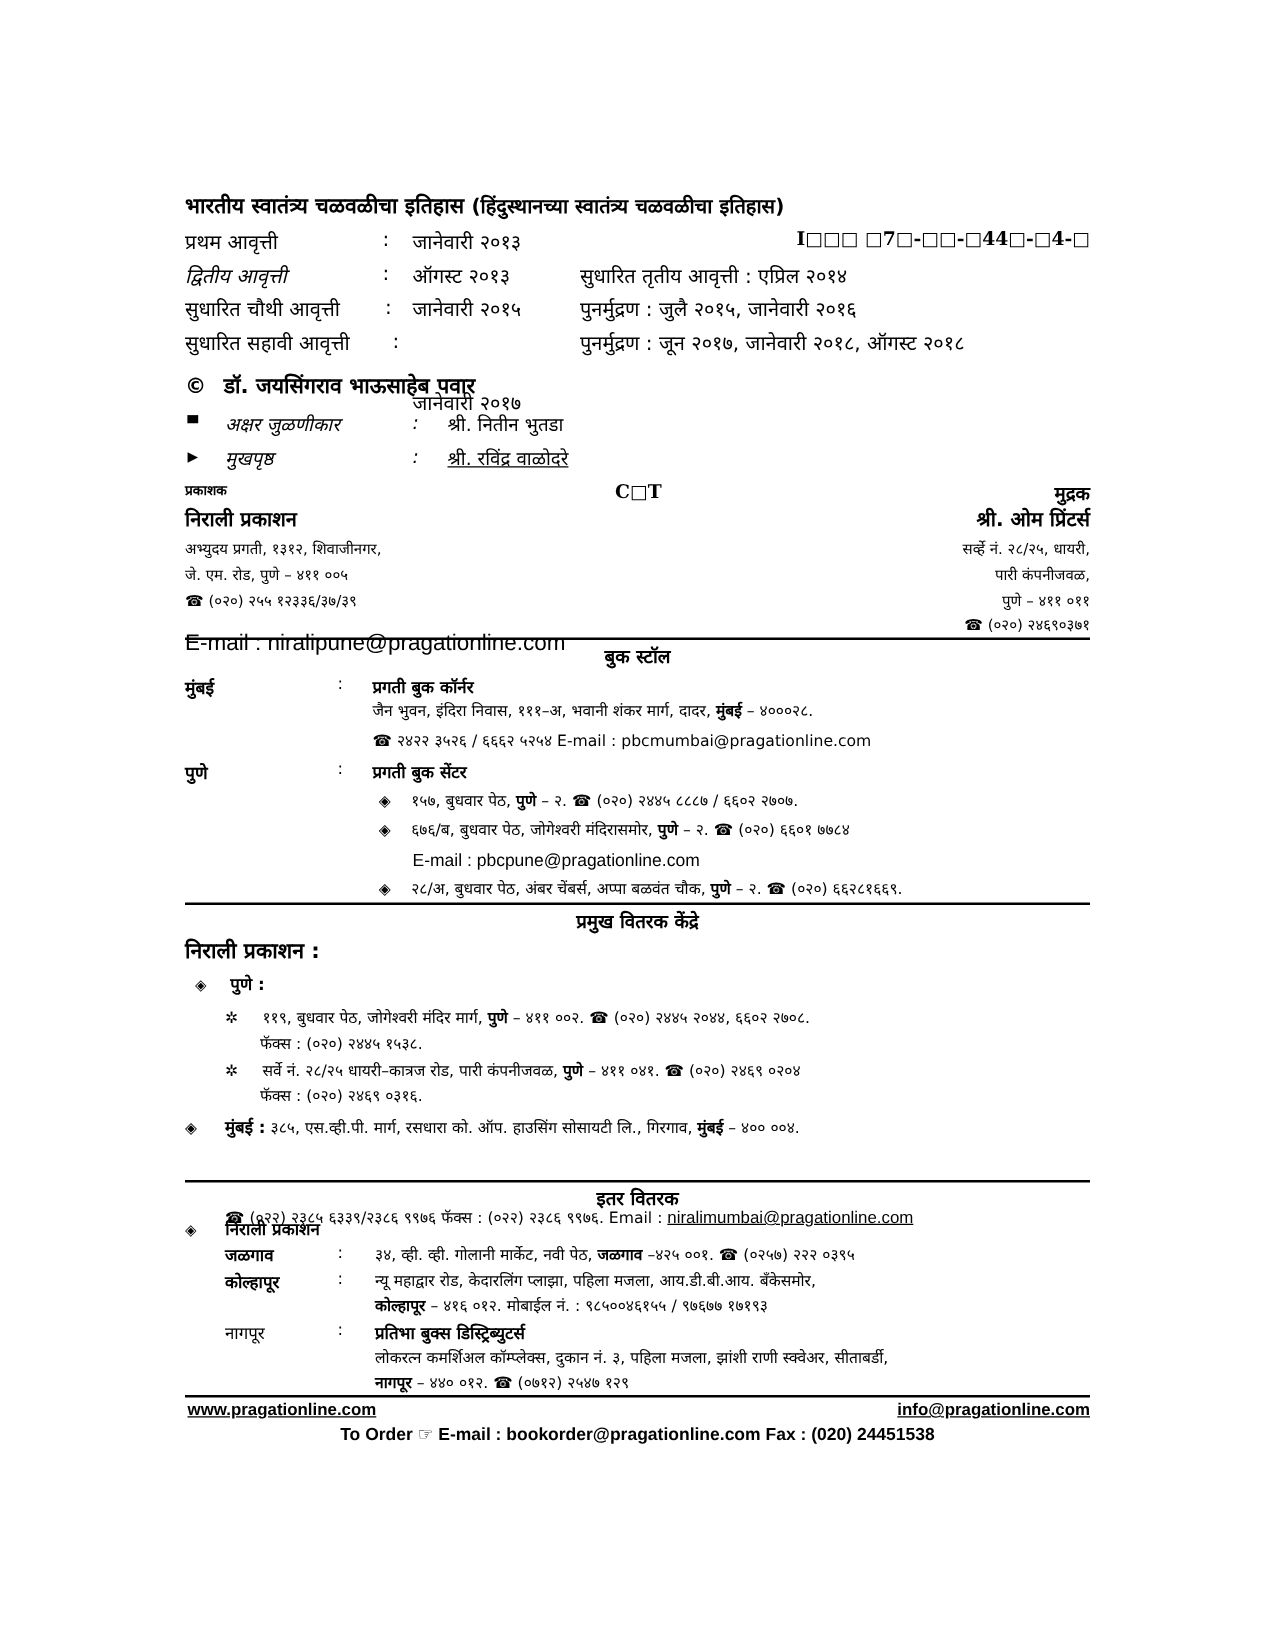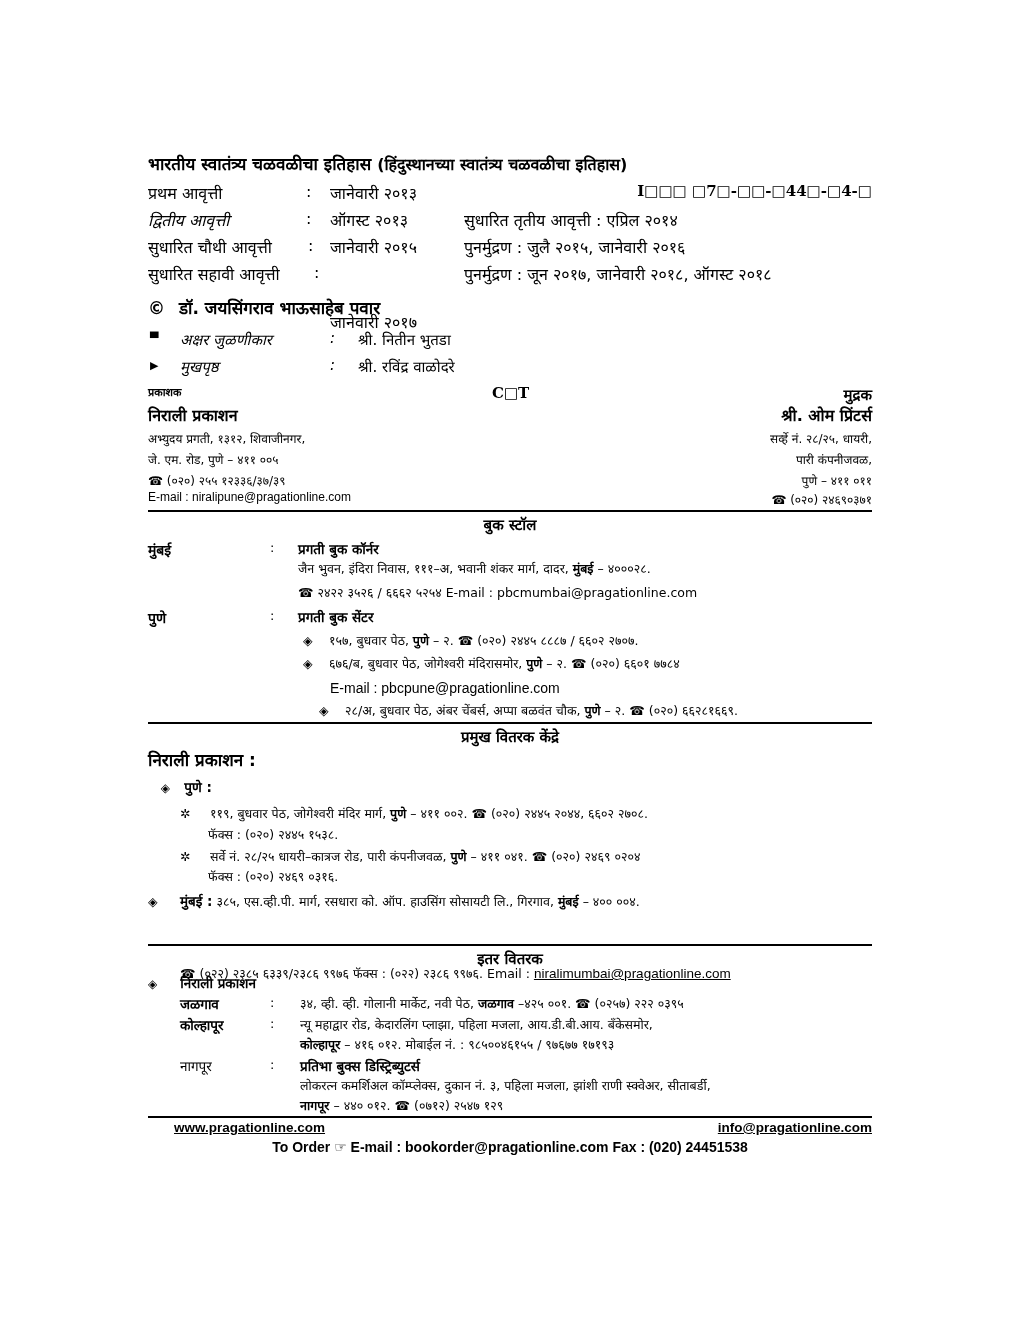--- a/index.html
+++ b/index.html
@@ -63,37 +63,37 @@
   <div class="abs" style="top:181px;left:0;width:400px;font-size:15px;">
     <span class="abs" style="left:2px;font-size:11px;top:3px;">▀</span>
     <span class="abs ital" style="left:32px;">अक्षर जुळणीकार</span>
     <span class="abs ital" style="left:182px;">:</span>
     <span class="abs" style="left:210px;">श्री. नितीन भुतडा</span>
   </div>
   <div class="abs" style="top:208px;left:0;width:400px;font-size:15px;">
     <span class="abs" style="left:2px;font-size:11px;top:3px;">▶</span>
     <span class="abs ital" style="left:32px;">मुखपृष्ठ</span>
     <span class="abs ital" style="left:182px;">:</span>
-    <span class="abs" style="left:210px;">श्री. रविंद्र वाळोदरे</span>
+    <span class="abs" style="left:210px;text-decoration:underline;">श्री. रविंद्र वाळोदरे</span>
   </div>
 
   <div class="abs b" style="top:236px;left:0;font-size:11px;">प्रकाशक</div>
   <div class="abs b" style="top:236px;left:344px;font-size:15px;font-family:'DejaVu Serif',serif;">C□T</div>
   <div class="abs b right" style="top:236px;font-size:15px;">मुद्रक</div>
 
   <div class="abs b" style="top:256px;left:0;font-size:16px;">निराली प्रकाशन</div>
   <div class="abs b right" style="top:256px;font-size:16px;">श्री. ओम प्रिंटर्स</div>
 
   <div class="abs xs" style="top:282px;left:0;">अभ्युदय प्रगती, १३१२, शिवाजीनगर,</div>
   <div class="abs xs" style="top:303px;left:0;">जे. एम. रोड, पुणे – ४११ ००५</div>
   <div class="abs xs" style="top:324px;left:0;">
     <span>☎</span>
     <span>(०२०) २५५ १२३३६/३७/३९</span>
   </div>
-  <div class="abs lsans" style="top:342px;left:0;font-size:12px;">E-mail : niralipune@pragationline.com</div>
+  <div class="abs lsans" style="top:356px;left:0;font-size:18px;">E-mail : niralipune@pragationline.com</div>
 
   <div class="abs xs right" style="top:282px;">सर्व्हे नं. २८/२५, धायरी,</div>
   <div class="abs xs right" style="top:303px;">पारी कंपनीजवळ,</div>
   <div class="abs xs right" style="top:324px;">पुणे – ४११ ०११</div>
   <div class="abs xs right" style="top:343px;">
     <span>☎</span>
     <span>(०२०) २४६९०३७१</span>
   </div>
 
   <div class="hr" style="top:362px;"></div>
@@ -117,31 +117,31 @@
 
   <div class="abs sm" style="top:484px;left:155px;">
     <span class="mark">◈</span>
     <span style="margin-left:8px;">१५७, बुधवार पेठ, </span><span class="b">पुणे</span><span> – २. </span><span>☎</span> <span>(०२०) २४४५ ८८८७ / ६६०२ २७०७.</span>
   </div>
   <div class="abs sm" style="top:507px;left:155px;">
     <span class="mark">◈</span>
     <span style="margin-left:8px;">६७६/ब, बुधवार पेठ, जोगेश्वरी मंदिरासमोर, </span><span class="b">पुणे</span><span> – २. </span><span>☎</span> <span>(०२०) ६६०१ ७७८४</span>
   </div>
   <div class="abs lsans" style="top:532px;left:182px;font-size:14px;">E-mail :  pbcpune@pragationline.com</div>
-  <div class="abs sm" style="top:554px;left:155px;margin-left:16px;">
+  <div class="abs sm" style="top:554px;left:155px;">
     <span class="mark">◈</span>
     <span style="margin-left:8px;">२८/अ, बुधवार पेठ, अंबर चेंबर्स, अप्पा बळवंत चौक, </span><span class="b">पुणे</span><span> – २. </span><span>☎</span> <span>(०२०) ६६२८१६६९.</span>
   </div>
 
   <div class="hr" style="top:574px;"></div>
 
   <div class="abs b center" style="top:578px;font-size:15px;">प्रमुख वितरक केंद्रे</div>
   <div class="abs b" style="top:600px;left:0;font-size:17px;">निराली प्रकाशन :</div>
 
-  <div class="abs" style="top:630px;left:8px;font-size:13.5px;text-align:right;">
+  <div class="abs" style="top:630px;left:8px;font-size:13.5px;">
     <span class="mark" style="font-size:12px;">◈</span>
     <span class="b" style="margin-left:10px;">पुणे :</span>
   </div>
 
   <div class="abs sm" style="top:657px;left:32px;">
     <span class="mark">✲</span>
     <span style="margin-left:12px;">११९, बुधवार पेठ, जोगेश्वरी मंदिर मार्ग, </span><span class="b">पुणे</span><span> – ४११ ००२. </span><span>☎</span> <span>(०२०) २४४५ २०४४, ६६०२ २७०८.</span>
   </div>
   <div class="abs sm" style="top:678px;left:60px;">फॅक्स : (०२०) २४४५ १५३८.</div>
 
@@ -185,20 +185,20 @@
   <div class="abs" style="top:909px;left:32px;font-size:13.5px;">नागपूर</div>
   <div class="abs" style="top:909px;left:122px;font-size:13px;">:</div>
   <div class="abs b" style="top:909px;left:152px;font-size:13.5px;">प्रतिभा बुक्स डिस्ट्रिब्युटर्स</div>
   <div class="abs sm" style="top:929px;left:152px;">लोकरत्न कमर्शिअल कॉम्प्लेक्स, दुकान नं. ३, पहिला मजला, झांशी राणी स्क्वेअर, सीताबर्डी,</div>
   <div class="abs sm" style="top:949px;left:152px;">
     <span class="b">नागपूर</span><span> – ४४० ०१२. ☎ (०७१२) २५४७ १२९</span>
   </div>
 
   <div class="hr" style="top:968px;"></div>
 
-  <div class="abs b u lsans" style="top:972px;left:2px;font-size:13.5px;margin-left:24px;">www.pragationline.com</div>
+  <div class="abs b u lsans" style="top:972px;left:2px;font-size:13.5px;">www.pragationline.com</div>
   <div class="abs b u lsans right" style="top:972px;font-size:13.5px;">info@pragationline.com</div>
   <div class="abs b lsans center" style="top:991px;font-size:14px;">
     <span>To Order</span>
     <span style="font-weight:normal;">☞</span><span> E-mail : bookorder@pragationline.com   Fax : (020) 24451538</span>
   </div>
 
 </div>
 
 </body></html>

